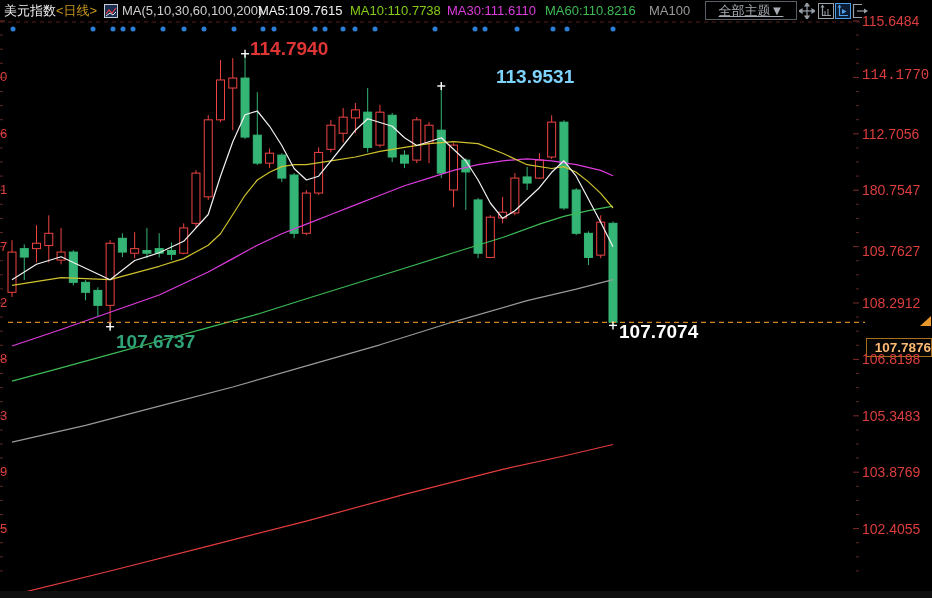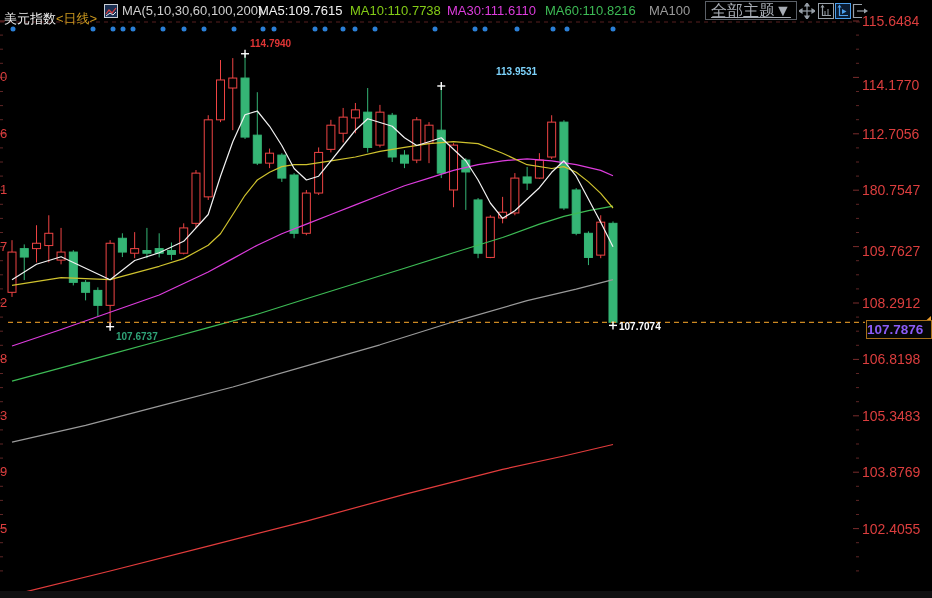--- a/index.html
+++ b/index.html
@@ -3,32 +3,32 @@
 <meta charset="utf-8">
 <style>
   html,body{margin:0;padding:0;background:#000;}
   .stage{position:relative;width:932px;height:598px;background:#000;overflow:hidden;
          font-family:"Liberation Sans","DejaVu Sans",sans-serif;}
   .hdr-item{position:absolute;top:3px;font-size:13px;line-height:16px;white-space:nowrap;}
   .sym{color:#f0f0f0;}
   .period{color:#c9971e;}
   .ma-set{color:#cfcfcf;}
   .themes-btn{position:absolute;left:705px;top:1px;width:92px;height:19px;
-      border:1px solid #5a5f66;background:#000;color:#a8adb5;font-size:16px;line-height:18px;
+      border:1px solid #5a5f66;background:#000;color:#a8adb5;font-size:13px;line-height:18px;
       text-align:center;text-decoration:underline;cursor:pointer;padding:0;
       font-family:"Liberation Sans","DejaVu Sans",sans-serif;}
   .tool-ic{position:absolute;top:3px;width:16px;height:16px;cursor:pointer;}
   .axis-label{position:absolute;left:862px;font-size:14px;color:#dc3e3e;line-height:14px;
       transform:translateY(-7px);white-space:nowrap;}
   .left-digit{position:absolute;left:0px;font-size:13px;color:#dc3e3e;line-height:14px;
       transform:translateY(-7px);}
-  .anno{position:absolute;font-size:10px;font-weight:bold;white-space:nowrap;}
-  .price-tag{position:absolute;left:866px;top:320px;width:64px;height:17px;
-      border:1px solid #a8701a;background:#050505;color:#8b5cf6;font-size:13.5px;
-      font-weight:bold;text-align:left;line-height:17px;}
+  .anno{position:absolute;font-size:19px;font-weight:bold;white-space:nowrap;}
+  .price-tag{position:absolute;left:866px;top:338px;width:64px;height:17px;
+      border:1px solid #a8701a;background:#050505;color:#fdba74;font-size:13.5px;
+      font-weight:bold;text-align:right;line-height:17px;}
   .bottom-strip{position:absolute;left:0;top:591px;width:932px;height:7px;background:#101011;}
   svg{display:block;}
 </style>
 </head>
 <body>
 
 <div class="stage">
 
   <svg id="chart-svg" width="932" height="598" viewBox="0 0 932 598" style="position:absolute;left:0;top:0;">
       <line x1="0" y1="22" x2="860" y2="22" stroke="#571f1f" stroke-width="1" stroke-dasharray="4,4"></line>
@@ -254,21 +254,21 @@
         <line x1="241.03500000000003" y1="53.74915199999993" x2="249.03500000000003" y2="53.74915199999993" stroke="#fff" stroke-width="1.4"></line>
         <line x1="245.03500000000003" y1="49.74915199999993" x2="245.03500000000003" y2="57.74915199999993" stroke="#fff" stroke-width="1.4"></line>
         <line x1="437.27500000000003" y1="85.98084899999957" x2="445.27500000000003" y2="85.98084899999957" stroke="#fff" stroke-width="1.4"></line>
         <line x1="441.27500000000003" y1="81.98084899999957" x2="441.27500000000003" y2="89.98084899999957" stroke="#fff" stroke-width="1.4"></line>
         <line x1="608.985" y1="325.37852999999956" x2="616.985" y2="325.37852999999956" stroke="#fff" stroke-width="1.4"></line>
         <line x1="612.985" y1="321.37852999999956" x2="612.985" y2="329.37852999999956" stroke="#fff" stroke-width="1.4"></line>
       </g>
       <polygon points="920,326 931,326 931,316" fill="#e8992c"></polygon>
     </svg>
 
-  <div class="hdr-item" style="left:4px;margin-top:8px;"><span class="sym">美元指数</span><span class="period">&lt;日线&gt;</span></div>
+  <div class="hdr-item" style="left:4px;"><span class="sym">美元指数</span><span class="period">&lt;日线&gt;</span></div>
 
   <svg class="hdr-item" style="left:104px;top:4px;" width="14" height="14" viewBox="0 0 14 14">
     <rect x="0.5" y="0.5" width="13" height="13" fill="#1b2f52" stroke="#c8cdd4" stroke-width="1"></rect>
     <polyline points="2,10 5,6 8,9 12,4" fill="none" stroke="#e04040" stroke-width="1.2"></polyline>
     <polyline points="2,12 6,9 9,11 12,8" fill="none" stroke="#dfe6ee" stroke-width="1"></polyline>
   </svg>
 
   <div class="hdr-item ma-set" style="left:122px;">MA(5,10,30,60,100,200)</div>
   <div class="hdr-item" style="left:258px;color:#f2f2f2;">MA5:109.7615</div>
   <div class="hdr-item" style="left:350px;color:#84cc16;">MA10:110.7738</div>
@@ -304,21 +304,21 @@
   <svg class="tool-ic" style="left:852px;" viewBox="0 0 16 16">
     <path d="M10 1.5H1.5v13H10" fill="none" stroke="#98a0a8" stroke-width="1.2"></path>
     <line x1="5" y1="8" x2="13" y2="8" stroke="#98a0a8" stroke-width="1.2"></line>
     <polygon points="16,8 12,5.5 12,10.5" fill="#98a0a8"></polygon>
   </svg>
 
   <div class="price-tag">107.7876</div>
 
   <div class="bottom-strip"></div>
 <div class="axis-label" style="top: 21px;">115.6484</div>
-    <div class="axis-label" style="top: 85px;">114.1770</div>
+    <div class="axis-label" style="top: 75px; font-family: Liberation Mono, monospace;">114.1770</div>
     <div class="axis-label" style="top: 133.8px;">112.7056</div>
     <div class="axis-label" style="top: 190.2px;">180.7547</div>
     <div class="axis-label" style="top: 251px;">109.7627</div>
     <div class="axis-label" style="top: 303px;">108.2912</div>
     <div class="axis-label" style="top: 359.4px;">106.8198</div>
     <div class="axis-label" style="top: 415.8px;">105.3483</div>
     <div class="axis-label" style="top: 472.2px;">103.8769</div>
     <div class="axis-label" style="top: 528.6px;">102.4055</div>
     <div class="left-digit" style="top: 77px;">0</div>
     <div class="left-digit" style="top: 134px;">6</div>

